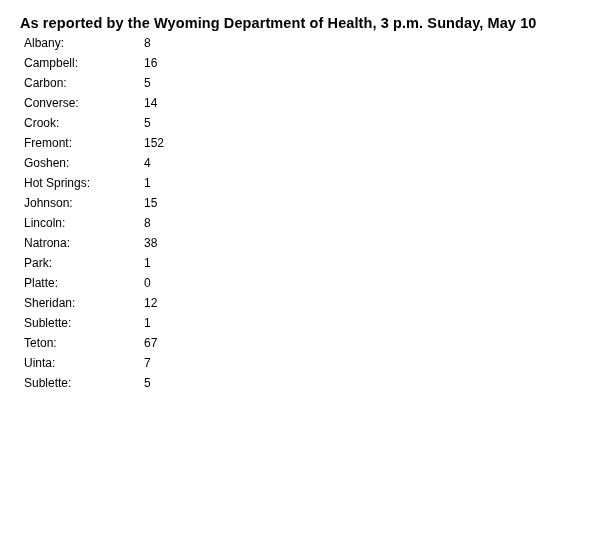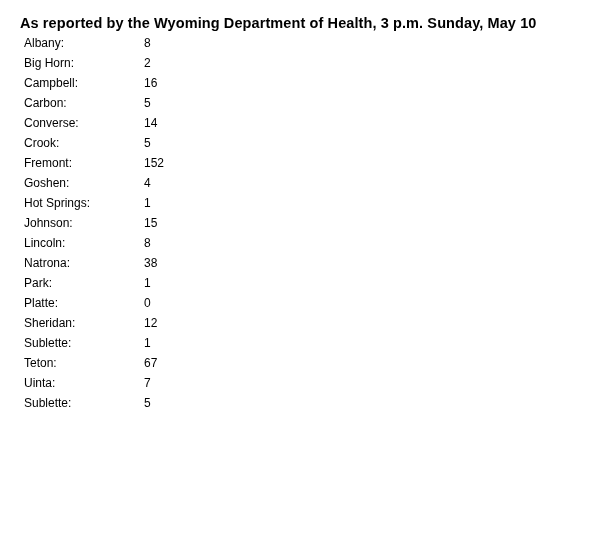--- a/index.html
+++ b/index.html
@@ -54,24 +54,20 @@
 
 <div class="page">
 
   <div class="headline">As reported by the Wyoming Department of Health, 3 p.m. Sunday, May 10</div>
 
   <table class="county-table">
     <tbody>
       <tr class="data-row">
         <td class="label">Albany:</td>
         <td class="value">8</td>
-      </tr>
-      <tr class="data-row">
-        <td class="label">Big Horn:</td>
-        <td class="value">2</td>
       </tr>
       <tr class="data-row">
         <td class="label">Campbell:</td>
         <td class="value">16</td>
       </tr>
       <tr class="data-row">
         <td class="label">Carbon:</td>
         <td class="value">5</td>
       </tr>
       <tr class="data-row">

